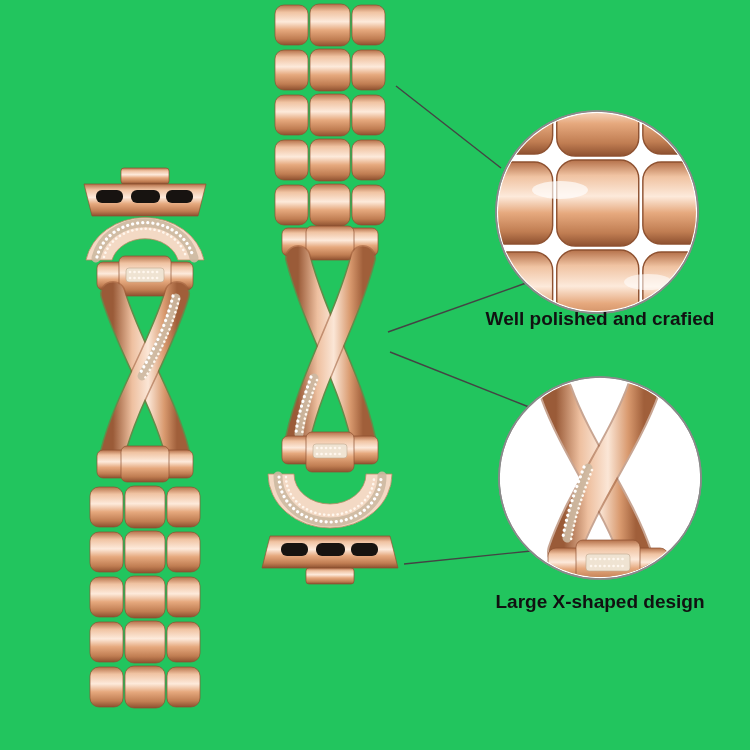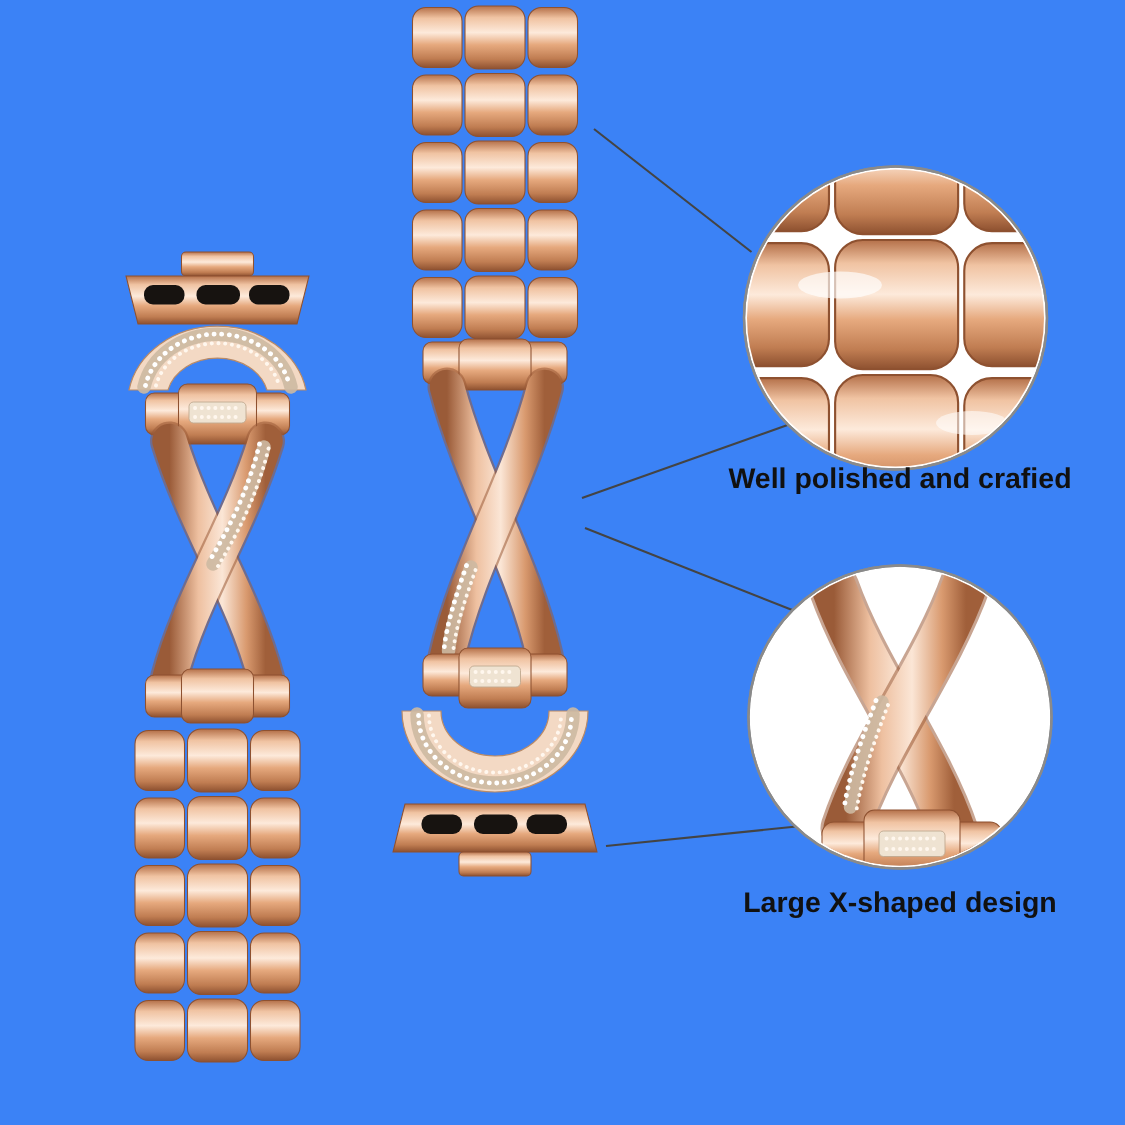--- a/index.html
+++ b/index.html
@@ -1,16 +1,16 @@
 <!DOCTYPE html>
 <html><head>
 <meta charset="utf-8">
 <style>
   html,body{margin:0;padding:0;background:#fff;}
-  .stage{position:relative;width:750px;height:750px;background:#3b82f6;overflow:hidden;
+  .stage{position:relative;width:750px;height:750px;background:#22c55e;overflow:hidden;
          font-family:"Liberation Sans",sans-serif;}
   svg{display:block;}
   .caption{font:700 19px "Liberation Sans",sans-serif;fill:#111;}
   .stonebed{stroke:#cdb9a2;fill:none;stroke-width:9;opacity:.9;stroke-linecap:round;}
   .stones{stroke:#ffffff;fill:none;stroke-width:3.2;stroke-linecap:round;stroke-dasharray:0.1 5;}
   .stones2{stroke:#fff7ee;fill:none;stroke-width:2.6;stroke-linecap:round;stroke-dasharray:0.1 4.4;}
   .metal-edge{stroke:#8e5130;stroke-width:0.7;}
   .leader{stroke:#444;stroke-width:1.4;}
 </style>
 </head>

